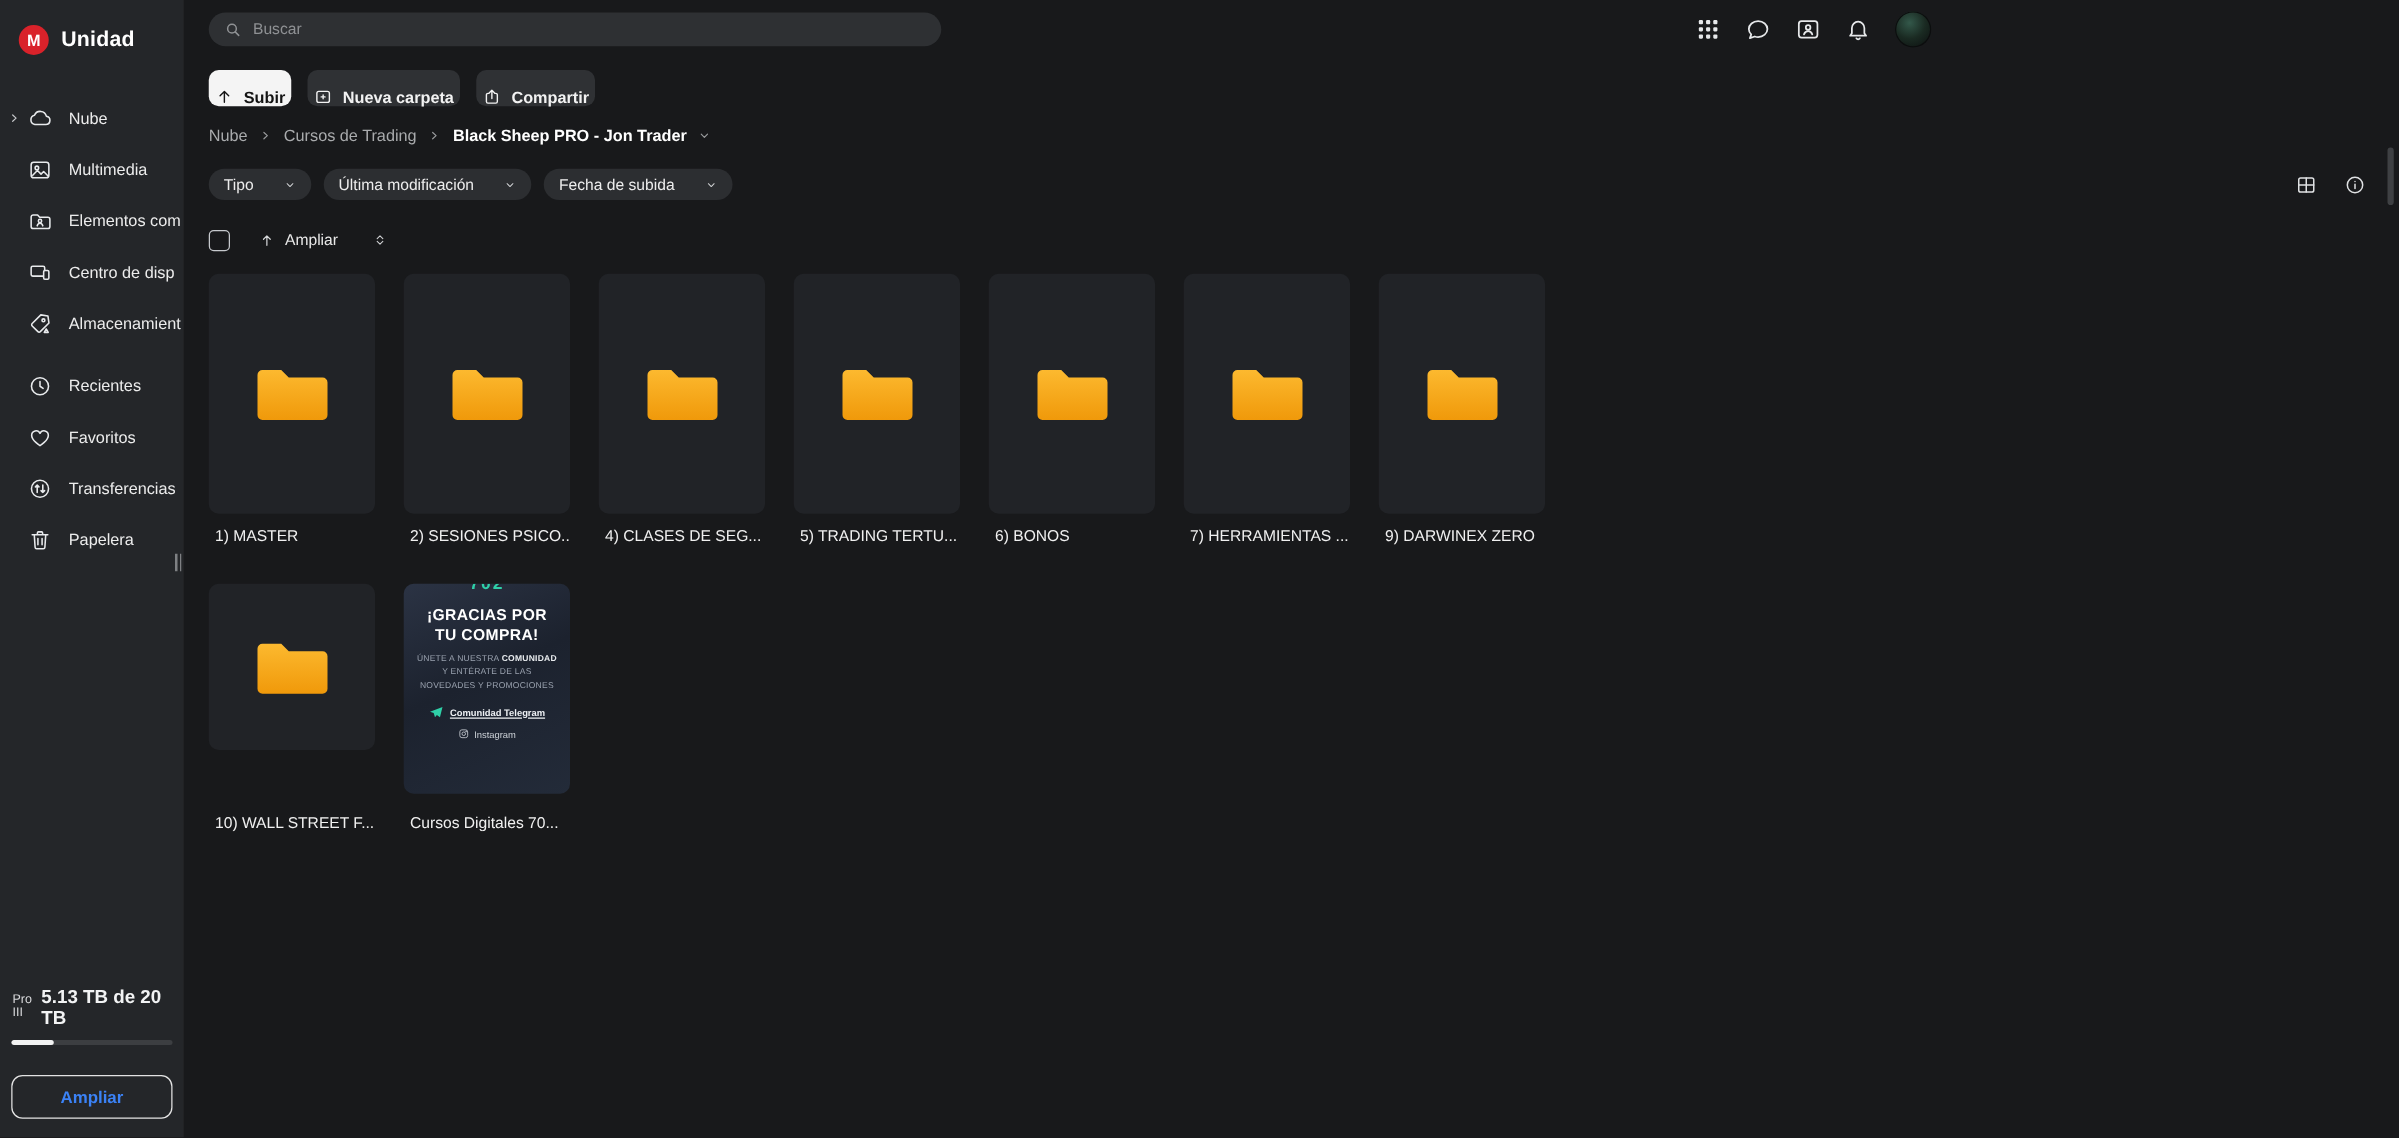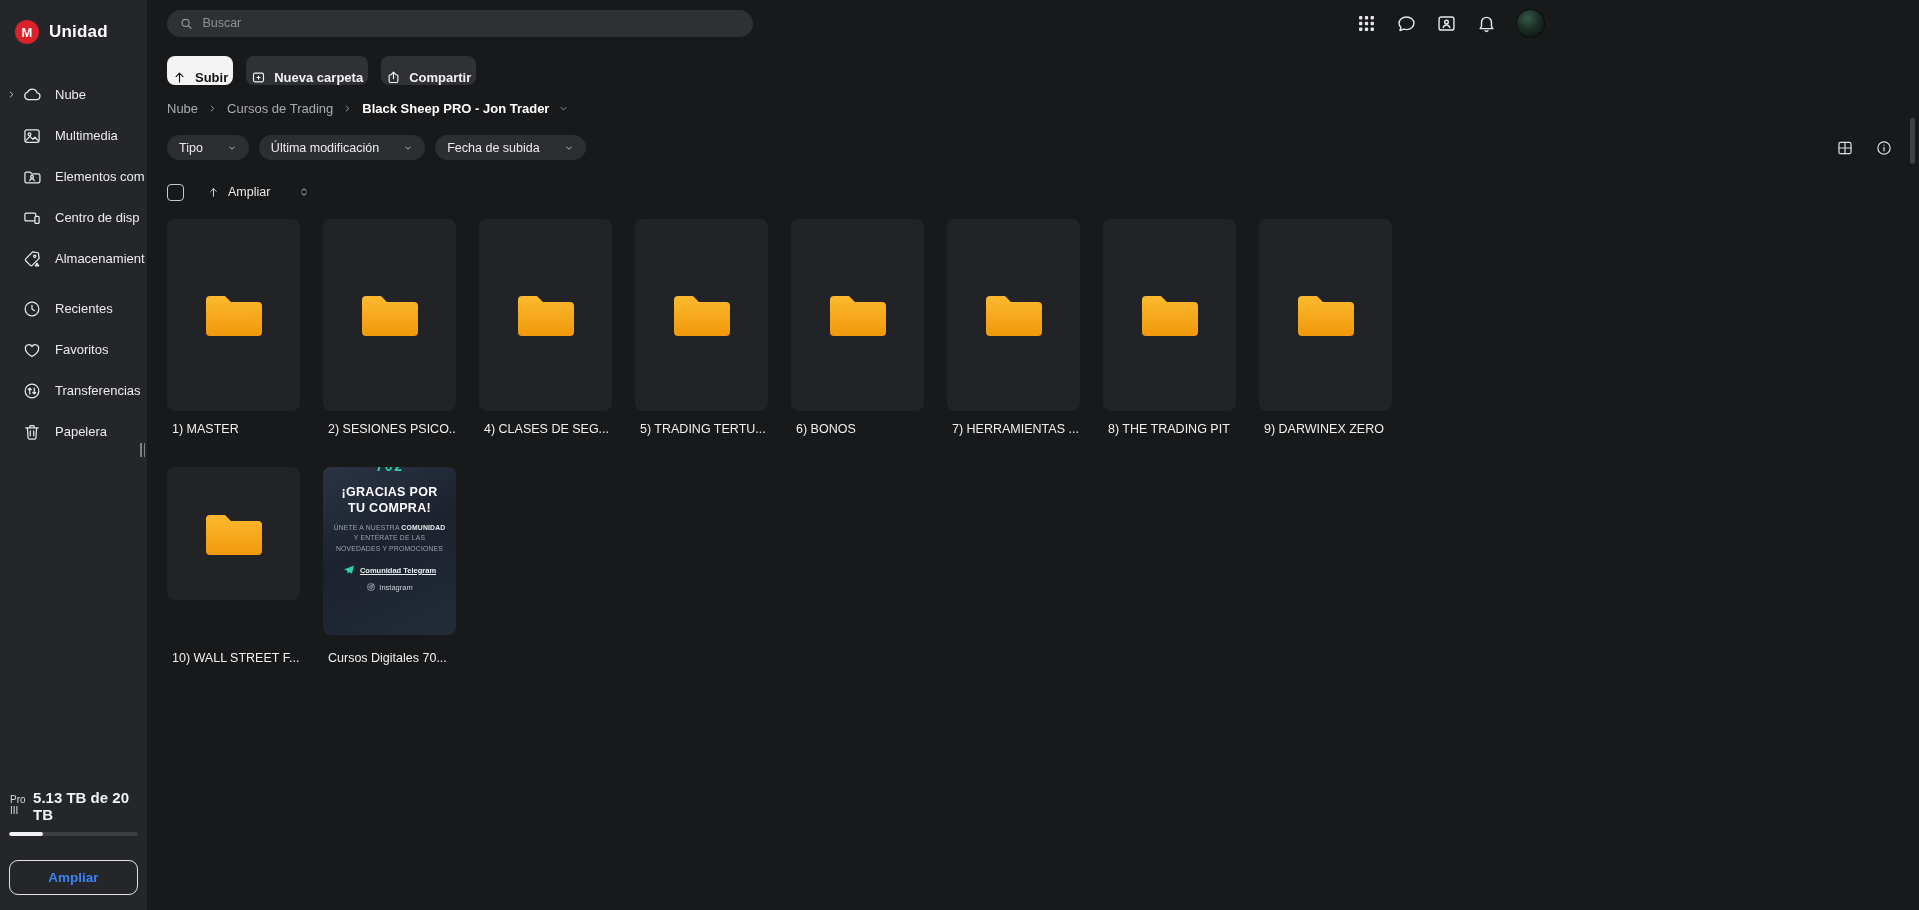--- a/index.html
+++ b/index.html
@@ -400,28 +400,20 @@
 
           <div class="tile">
             <div class="thumb">
               <svg class="folder-svg" viewBox="0 0 64 50">
                 <path d="M4 10a4 4 0 0 1 4-4h15l6 6h27a4 4 0 0 1 4 4v26a4 4 0 0 1-4 4H8a4 4 0 0 1-4-4V10z" fill="url(#fgrad)"></path>
               </svg>
             </div>
             <div class="tile-label">7) HERRAMIENTAS ...</div>
           </div>
 
-          <div class="tile">
-            <div class="thumb">
-              <svg class="folder-svg" viewBox="0 0 64 50">
-                <path d="M4 10a4 4 0 0 1 4-4h15l6 6h27a4 4 0 0 1 4 4v26a4 4 0 0 1-4 4H8a4 4 0 0 1-4-4V10z" fill="url(#fgrad)"></path>
-              </svg>
-            </div>
-            <div class="tile-label">8) THE TRADING PIT</div>
-          </div>
 
           <div class="tile">
             <div class="thumb">
               <svg class="folder-svg" viewBox="0 0 64 50">
                 <path d="M4 10a4 4 0 0 1 4-4h15l6 6h27a4 4 0 0 1 4 4v26a4 4 0 0 1-4 4H8a4 4 0 0 1-4-4V10z" fill="url(#fgrad)"></path>
               </svg>
             </div>
             <div class="tile-label">9) DARWINEX ZERO</div>
           </div>
         </div>

